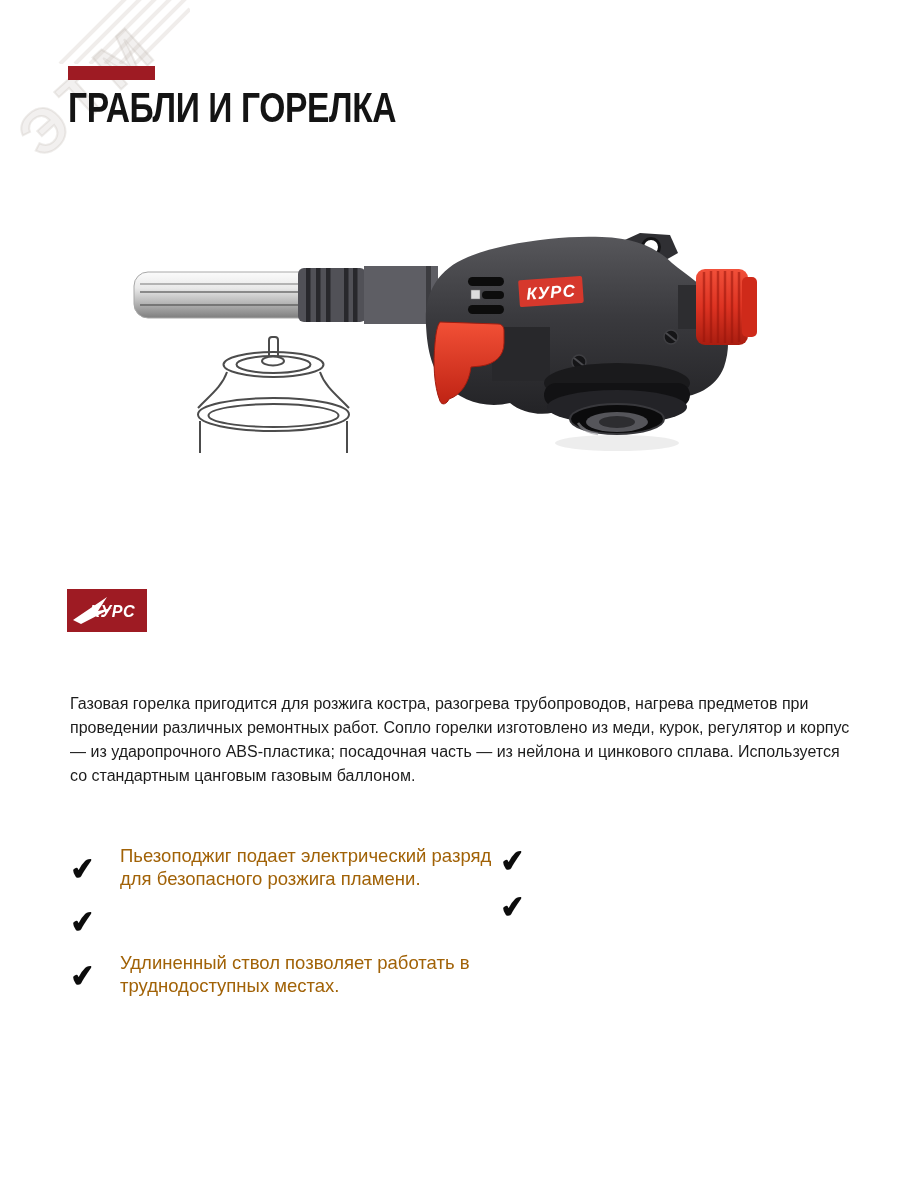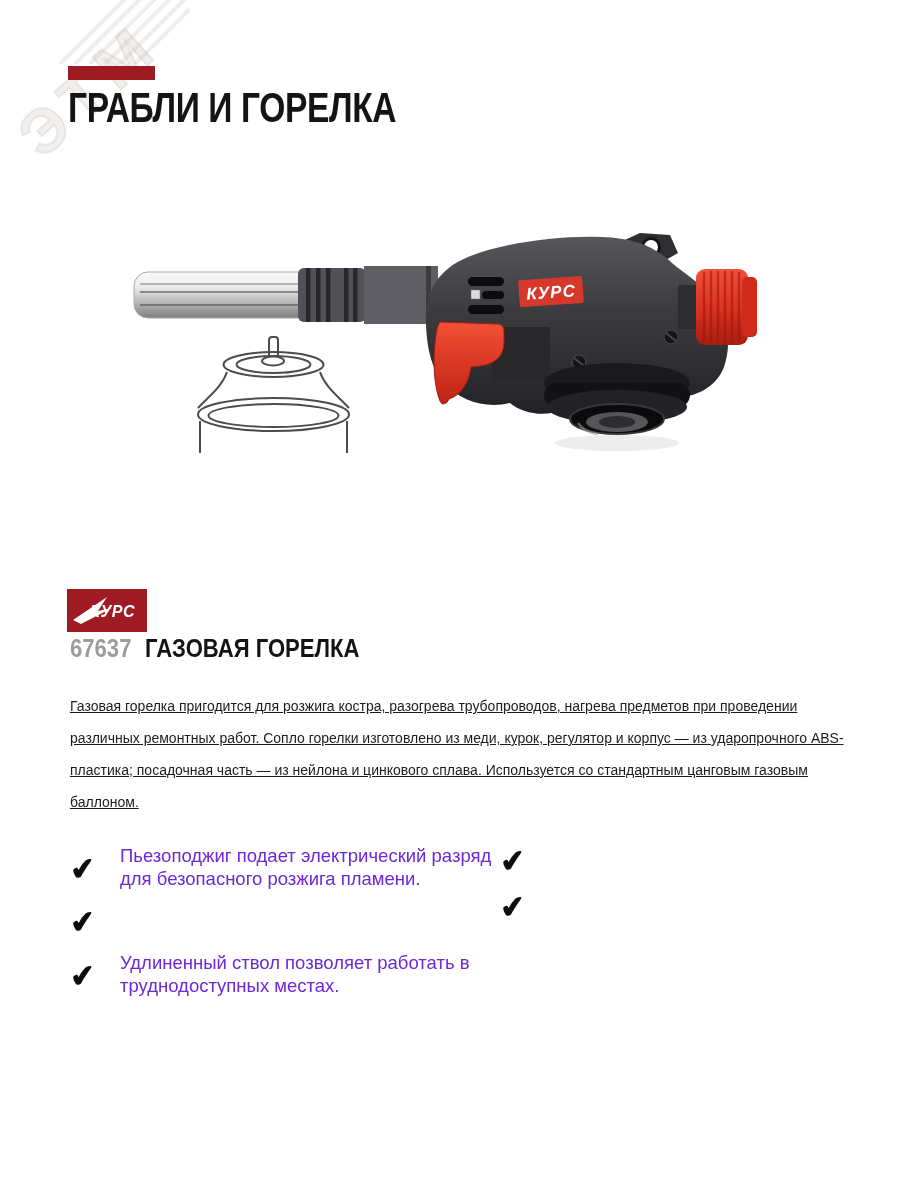--- a/index.html
+++ b/index.html
@@ -46,32 +46,32 @@
     width:75px; font-size:26px; font-weight:bold; color:#9c9c9c;
     transform:scaleX(0.85); transform-origin:left top; white-space:nowrap;
   }
   .product-name {
     font-size:26px; font-weight:bold; color:#141414;
     transform:scaleX(0.85); transform-origin:left top; white-space:nowrap;
   }
 
   .product-desc {
     position:absolute; left:70px; top:676px; width:790px;
-    font-size:14px; line-height:32px; color:#1c1c1c;text-decoration:underline;
+    font-size:16px; line-height:24px; color:#1c1c1c;
   }
 
   .features { position:absolute; left:70px; top:845px; width:800px; display:flex; }
   .feat-col-left  { width:430px; }
   .feat-col-right { width:370px; }
   .feature { display:flex; align-items:center; margin-bottom:16px; }
   .check {
     flex:0 0 50px; width:50px; font-size:30px; font-weight:bold; color:#0c0c0c;
     transform:rotate(-6deg); line-height:1;
   }
-  .feature-text { font-size:18.5px; line-height:22.5px; color:#6d28d9; }
+  .feature-text { font-size:18.5px; line-height:22.5px; color:#a16207; }
   .feat-col-left  .feature-text { width:372px; }
   .feat-col-right .feature-text { width:302px; }
 </style>
 </head>
 <body>
 
 <div class="page">
 
   <svg class="wm-hatch" width="150" height="70" viewBox="0 0 150 70">
     <g stroke="#f0edeb" stroke-width="4">
@@ -214,24 +214,20 @@
     </g>
   </svg>
 
   <div class="brand-logo">
     <svg width="44" height="32" viewBox="0 0 44 32">
       <path d="M2 26 L36 3 L27 17 L41 14 L10 30 Z" fill="#ffffff"></path>
     </svg>
     <span class="brand-text">КУРС</span>
   </div>
 
-  <div class="product-row">
-    <span class="product-code">67637</span>
-    <span class="product-name">ГАЗОВАЯ ГОРЕЛКА</span>
-  </div>
 
   <p class="product-desc">Газовая горелка пригодится для розжига костра, разогрева трубопроводов, нагрева предметов при проведении различных ремонтных работ. Сопло горелки изготовлено из меди, курок, регулятор и корпус — из ударопрочного ABS-пластика; посадочная часть — из нейлона и цинкового сплава. Используется со стандартным цанговым газовым баллоном.</p>
 
   <div class="features">
     <div class="feat-col-left">
       <div class="feature">
         <span class="check">✔</span>
         <span class="feature-text">Пьезоподжиг подает электрический разряд для безопасного розжига пламени.</span>
       </div>
       <div class="feature">

